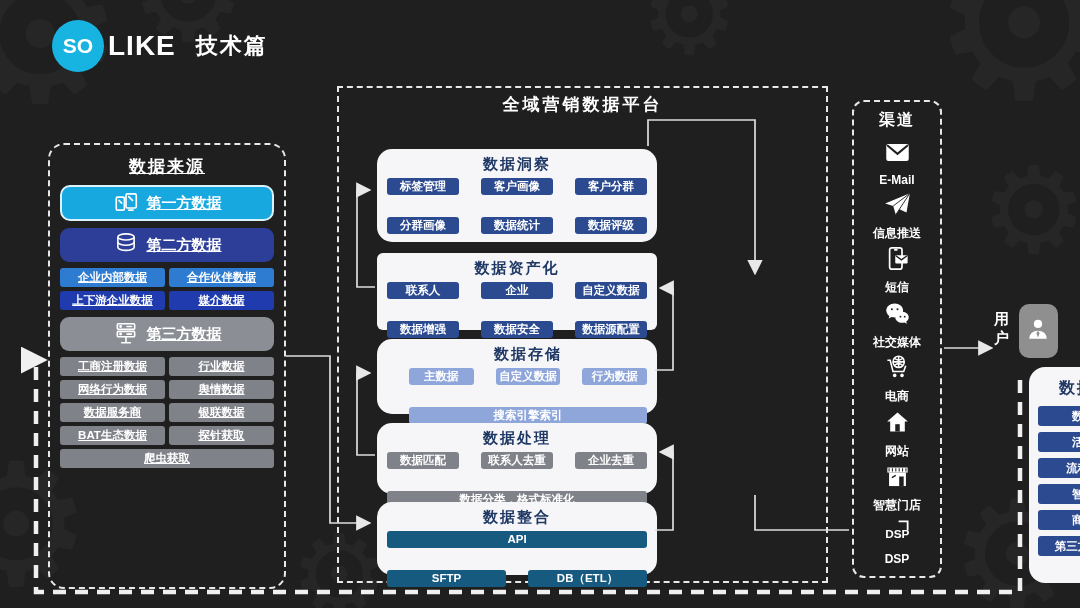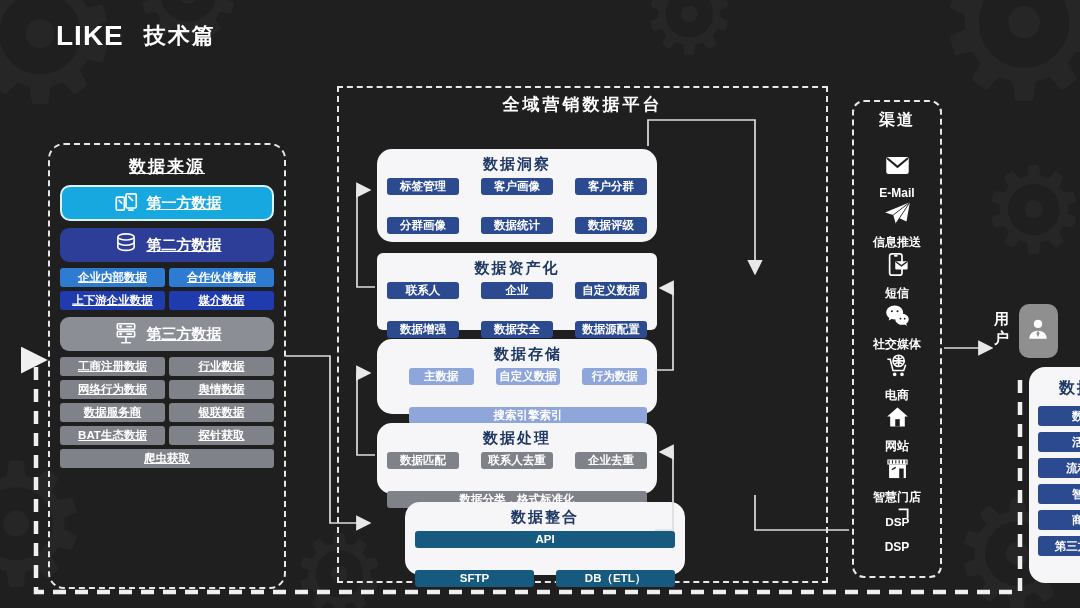--- a/index.html
+++ b/index.html
@@ -38,34 +38,34 @@
   .wbox{position:absolute;left:38px;width:280px;background:#f6f6f8;border-radius:15px;
     box-sizing:border-box;padding:5px 10px 8px;}
   .wbox .btitle{text-align:center;font-size:15px;font-weight:bold;color:#1f3864;
     letter-spacing:2px;margin:1px 0 4px;}
   .wbox .igrid{gap:22px;}
   .wbox .item{height:17px;line-height:17px;font-size:11.5px;}
   #box-insight{top:61px;height:93px;}
   #box-asset{top:165px;height:77px;border-radius:6px;}
   #box-storage{top:251px;height:75px;padding-left:32px;}
   #box-process{top:335px;height:71px;}
-  #box-integration{top:414px;height:73px;margin-left:28px;}
+  #box-integration{top:414px;height:73px;}
   
   #appbox{position:absolute;left:690px;top:279px;width:132px;height:216px;background:#f6f6f8;
     border-radius:16px;box-sizing:border-box;padding:8px 9px;display:flex;flex-direction:column;}
   #appbox .btitle{text-align:center;font-size:16px;font-weight:bold;color:#1f3864;
     letter-spacing:2px;margin:3px 0 7px;}
   #appbox .applist{display:flex;flex-direction:column;gap:6px;}
   #appbox .item{height:20px;line-height:20px;}
   
   #channels{position:absolute;left:852px;top:100px;width:90px;height:478px;box-sizing:border-box;
     border:2px dashed #e8e8e8;border-radius:12px;display:flex;flex-direction:column;
     align-items:center;padding:8px 2px 10px;}
   #channels .ptitle{font-size:16px;font-weight:bold;letter-spacing:2px;margin-bottom:2px;}
-  #channels .chlist{flex:1;display:flex;flex-direction:column;justify-content:center;
+  #channels .chlist{flex:1;display:flex;flex-direction:column;justify-content:space-between;
     align-items:center;width:100%;padding-top:6px;}
   .chan{display:flex;flex-direction:column;align-items:center;gap:3px;}
   .chan svg{width:27px;height:27px;}
   .chan .clabel{font-size:12px;font-weight:600;white-space:nowrap;}
   
   #user{position:absolute;left:994px;top:304px;width:64px;display:flex;flex-direction:row;
     align-items:center;}
   #user .ulabel{font-size:15px;font-weight:bold;letter-spacing:2px;margin-bottom:4px;}
   #user .ubox{width:54px;height:54px;border-radius:10px;background:#8f8f8f;display:flex;
     align-items:center;justify-content:center;}
@@ -80,20 +80,21 @@
 <div class="gear" style="left:-45px;top:-60px;font-size:190px;"></div>
 <div class="gear" style="left:130px;top:-70px;font-size:130px;"></div>
 <div class="gear" style="left:640px;top:-40px;font-size:110px;"></div>
 <div class="gear" style="left:930px;top:-80px;font-size:210px;"></div>
 <div class="gear" style="left:980px;top:150px;font-size:120px;"></div>
 <div class="gear" style="left:-60px;top:440px;font-size:170px;"></div>
 <div class="gear" style="left:290px;top:520px;font-size:110px;"></div>
 <div class="gear" style="left:950px;top:480px;font-size:150px;"></div>
 
 <div id="logo">
+  <div class="circle">SO</div>
   <div class="brand">LIKE</div>
   <div class="tagline">技术篇</div>
 </div>
 
 <div id="sources">
   <div class="ptitle">数据来源</div>
 
   <div class="ghead cyan">
     <span><svg viewBox="0 0 24 24" style="width: 26px; height: 26px;">
             <g stroke="#fff" stroke-width="1.5" fill="none" stroke-linecap="round">

